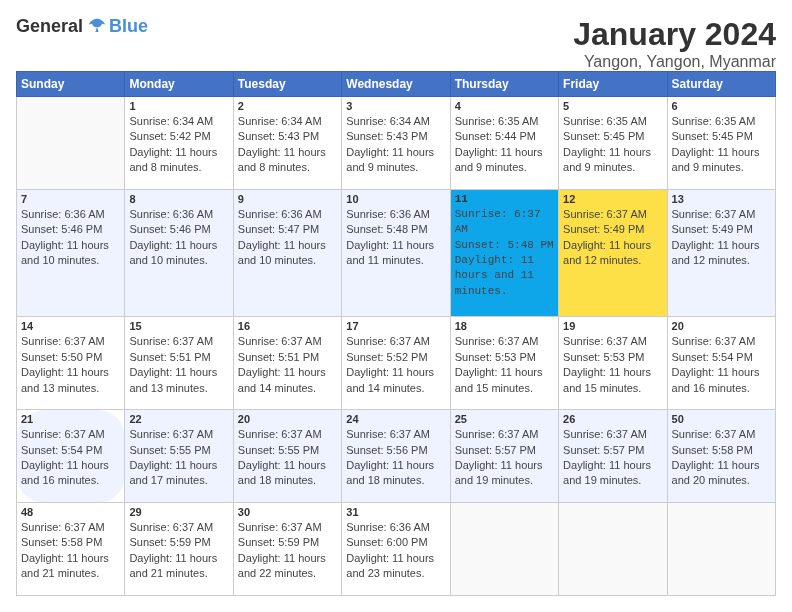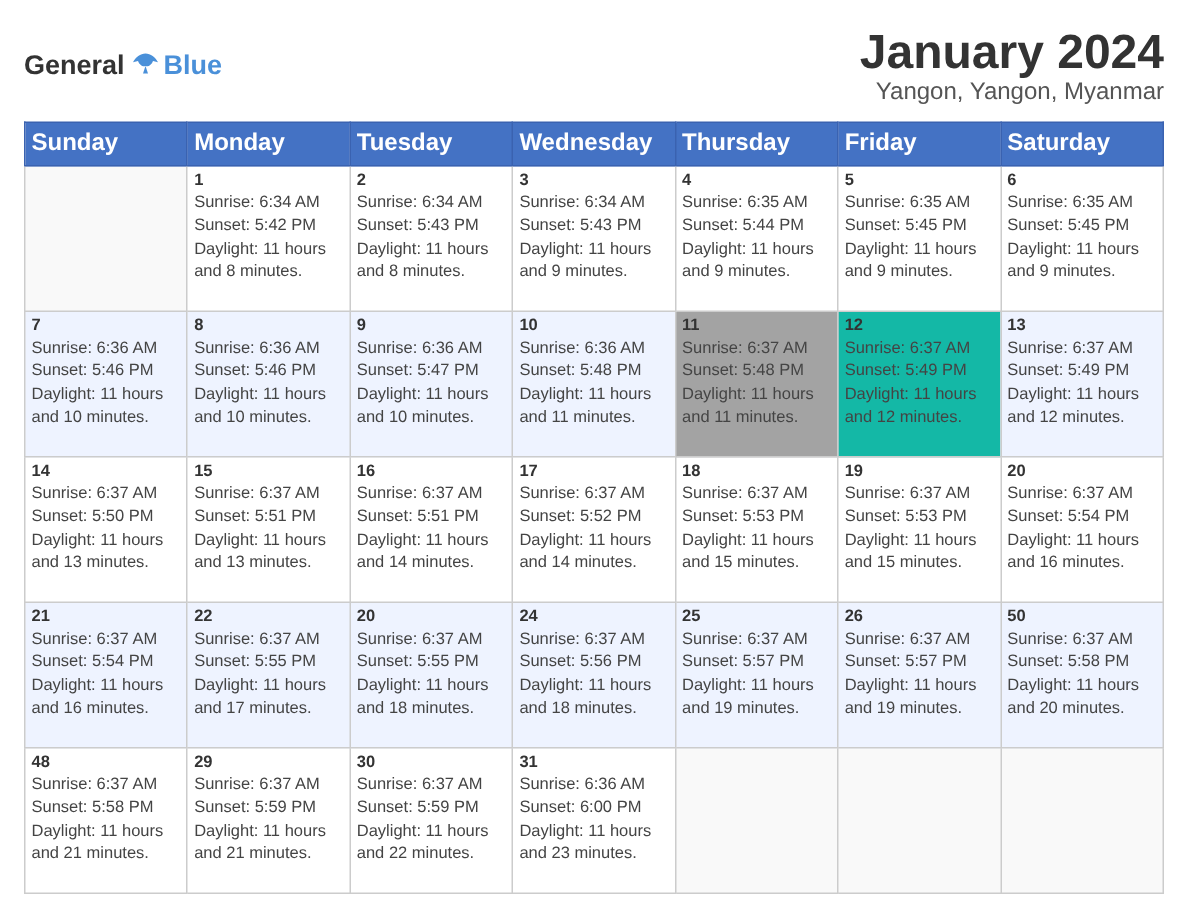--- a/index.html
+++ b/index.html
@@ -13,22 +13,21 @@
     .page {
       width: 792px;
       height: 612px;
       padding: 16px;
       display: flex;
       flex-direction: column;
     }
     .header {
       display: flex;
       justify-content: space-between;
-      align-items: center;
-      margin-bottom: 10px;
+      align-items: flex-start;
     }
     .logo {
       display: flex;
       flex-direction: column;
       align-items: flex-start;
     }
     .logo-text {
       display: flex;
       align-items: center;
       gap: 2px;
@@ -53,21 +52,21 @@
     .calendar {
       flex: 1;
       border: 1px solid #ccc;
       border-collapse: collapse;
       width: 100%;
       table-layout: fixed;
     }
     .calendar th {
       background-color: #4472C4;
       color: white;
-      font-size: 16px;
+      font-size: 12px;
       padding: 5px 4px;
       text-align: left;
       border: 1px solid #3a62b0;
       font-weight: bold;
     }
     .calendar td {
       border: 1px solid #ccc;
       vertical-align: top;
       padding: 3px 4px;
       font-size: 9px;
@@ -165,25 +164,25 @@
             <div class="day-info">Sunrise: 6:36 AM<br>Sunset: 5:46 PM<br>Daylight: 11 hours and 10 minutes.</div>
           </td>
           <td style="background: rgb(238, 243, 255);">
             <span class="day-number">9</span>
             <div class="day-info">Sunrise: 6:36 AM<br>Sunset: 5:47 PM<br>Daylight: 11 hours and 10 minutes.</div>
           </td>
           <td style="background: rgb(238, 243, 255);">
             <span class="day-number">10</span>
             <div class="day-info">Sunrise: 6:36 AM<br>Sunset: 5:48 PM<br>Daylight: 11 hours and 11 minutes.</div>
           </td>
-          <td style="background: #a3a3a3;">
+          <td style="background: #0ea5e9; font-family: Liberation Mono, monospace;">
             <span class="day-number">11</span>
             <div class="day-info">Sunrise: 6:37 AM<br>Sunset: 5:48 PM<br>Daylight: 11 hours and 11 minutes.</div>
           </td>
-          <td style="background: #14b8a6;">
+          <td style="background: #fde047;">
             <span class="day-number">12</span>
             <div class="day-info">Sunrise: 6:37 AM<br>Sunset: 5:49 PM<br>Daylight: 11 hours and 12 minutes.</div>
           </td>
           <td style="background: rgb(238, 243, 255);">
             <span class="day-number">13</span>
             <div class="day-info">Sunrise: 6:37 AM<br>Sunset: 5:49 PM<br>Daylight: 11 hours and 12 minutes.</div>
           </td>
         </tr>
         <tr>
           <td>
@@ -209,21 +208,21 @@
           <td>
             <span class="day-number">19</span>
             <div class="day-info">Sunrise: 6:37 AM<br>Sunset: 5:53 PM<br>Daylight: 11 hours and 15 minutes.</div>
           </td>
           <td>
             <span class="day-number">20</span>
             <div class="day-info">Sunrise: 6:37 AM<br>Sunset: 5:54 PM<br>Daylight: 11 hours and 16 minutes.</div>
           </td>
         </tr>
         <tr style="background: rgb(238, 243, 255);">
-          <td style="background: rgb(238, 243, 255);">
+          <td style="background: rgb(238, 243, 255); border-radius: 28px;">
             <span class="day-number">21</span>
             <div class="day-info">Sunrise: 6:37 AM<br>Sunset: 5:54 PM<br>Daylight: 11 hours and 16 minutes.</div>
           </td>
           <td style="background: rgb(238, 243, 255);">
             <span class="day-number">22</span>
             <div class="day-info">Sunrise: 6:37 AM<br>Sunset: 5:55 PM<br>Daylight: 11 hours and 17 minutes.</div>
           </td>
           <td style="background: rgb(238, 243, 255);">
             <span class="day-number">20</span>
             <div class="day-info">Sunrise: 6:37 AM<br>Sunset: 5:55 PM<br>Daylight: 11 hours and 18 minutes.</div>

